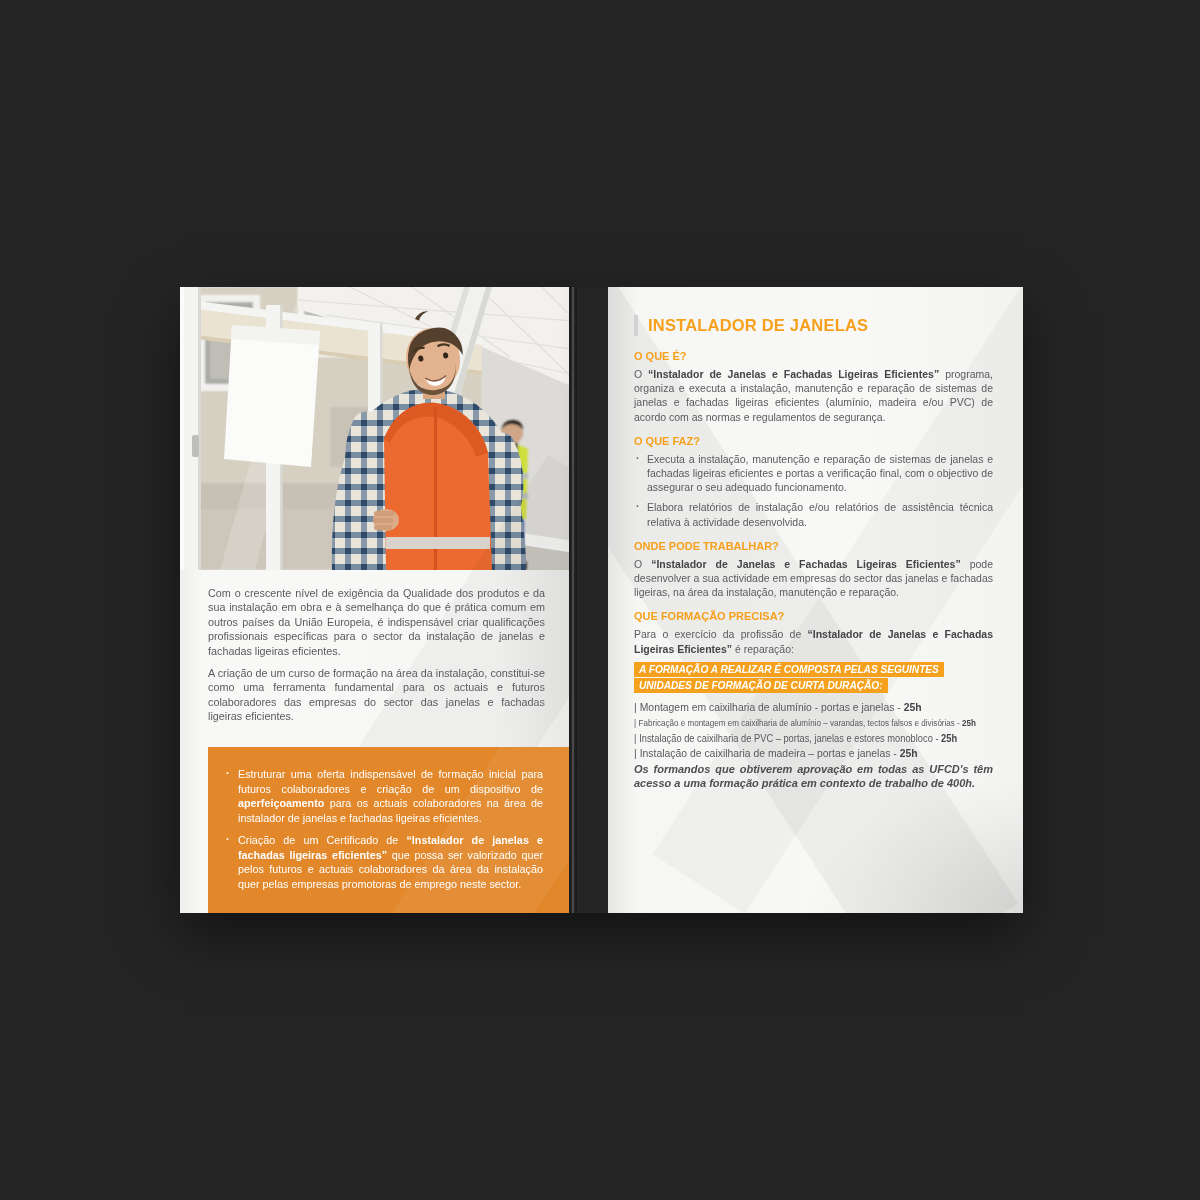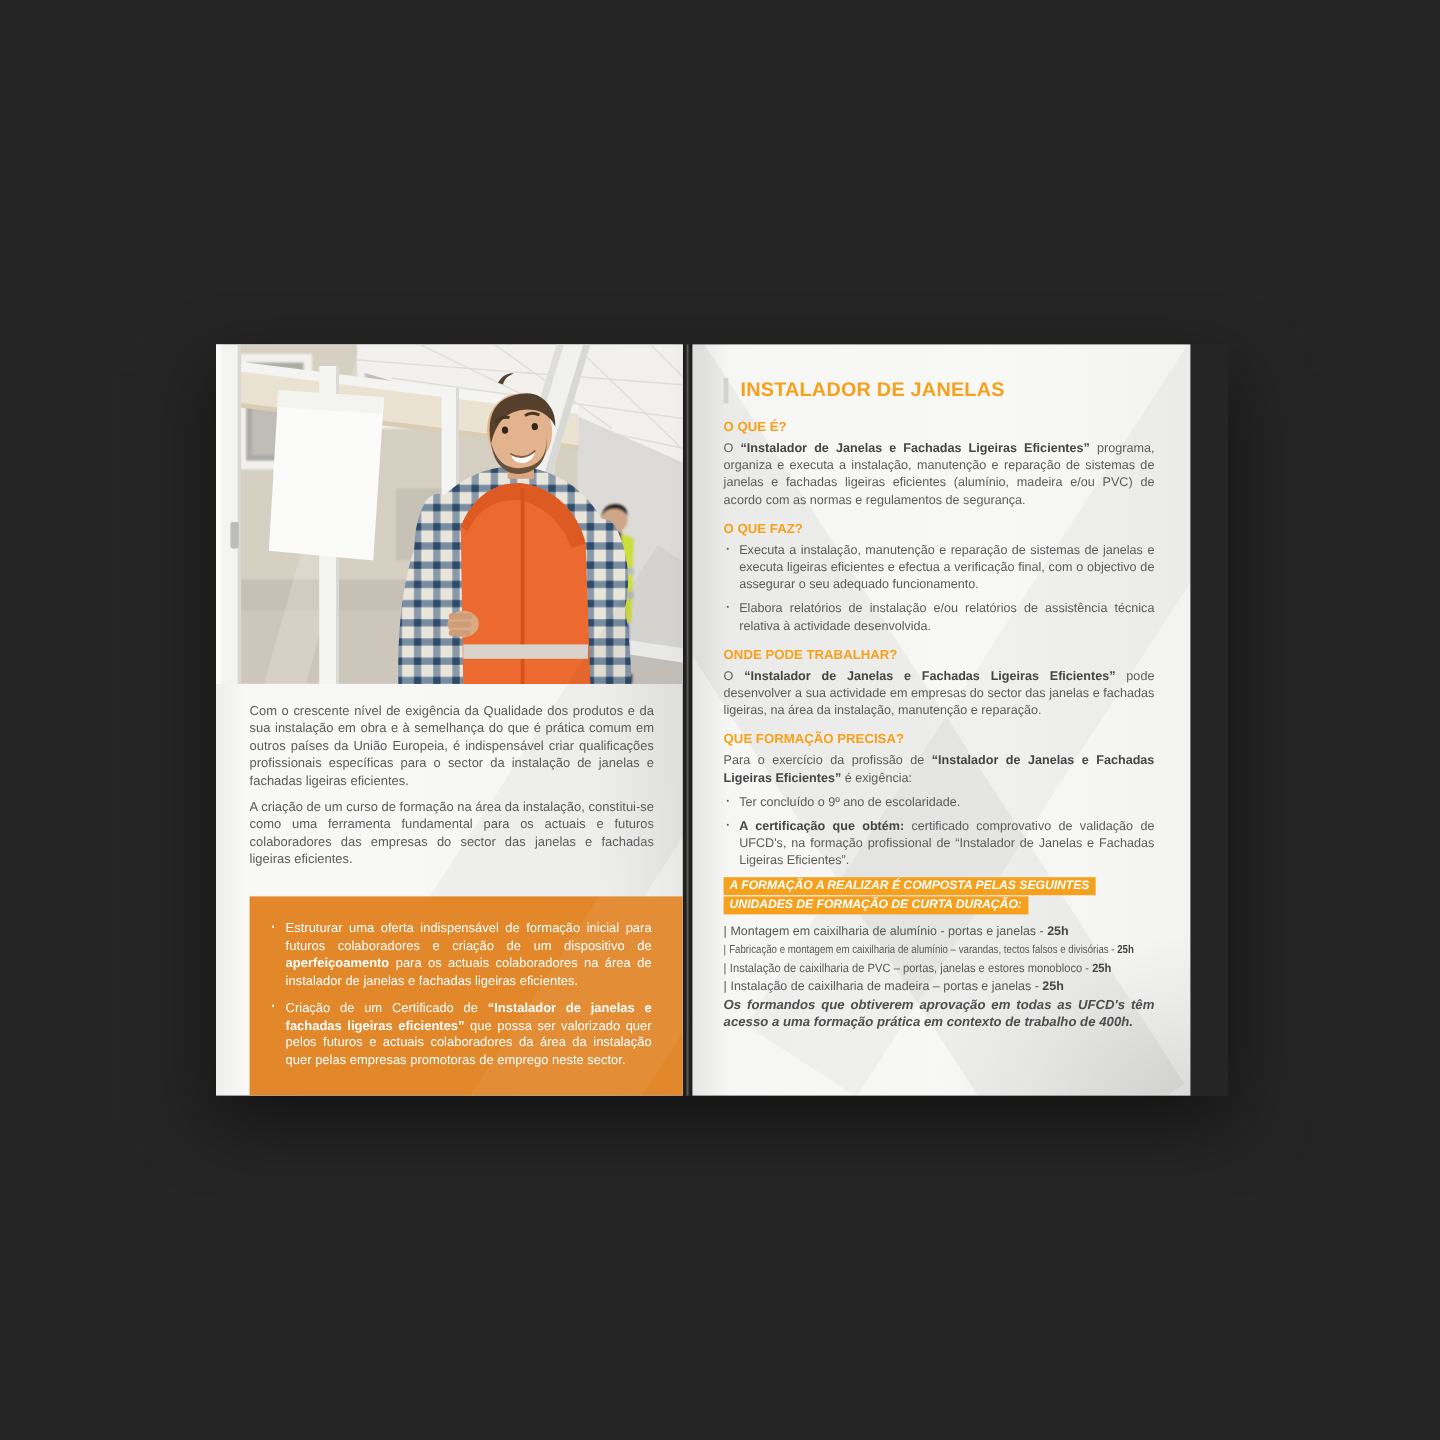--- a/index.html
+++ b/index.html
@@ -3,21 +3,21 @@
 <meta charset="utf-8">
 <style>
   html,body{margin:0;padding:0;background:#252525;}
   .stage{position:relative;width:1200px;height:1200px;background:#252525;overflow:hidden;
          font-family:"Liberation Sans",sans-serif;}
   .brochure{position:absolute;left:180px;top:287px;width:843px;height:626px;display:flex;
             box-shadow:0 22px 55px rgba(0,0,0,.5);}
   
   .page{position:relative;overflow:hidden;}
   .page.left{width:389px;background:linear-gradient(to right,#efefee 0,#f8f8f7 6%,#f7f7f6 82%,#e7e7e6 100%);}
-  .page.right{width:415px;background:linear-gradient(to right,#e6e6e5 0,#f6f6f5 7%,#f8f8f7 60%,#f3f3f2 100%);}
+  .page.right{width:415px;background:linear-gradient(to right,#e6e6e5 0,#f6f6f5 7%,#f8f8f7 60%,#f3f3f2 100%);margin-left:31px;}
   .spine{width:8px;background:linear-gradient(to right,rgba(0,0,0,.28),rgba(0,0,0,.10) 30%,rgba(255,255,255,.25) 50%,rgba(0,0,0,.10) 70%,rgba(0,0,0,.30));}
   .curl{position:absolute;right:0;bottom:0;width:220px;height:160px;
         background:radial-gradient(140% 120% at 100% 100%,rgba(0,0,0,.10) 0,rgba(0,0,0,.03) 45%,rgba(255,255,255,0) 70%);pointer-events:none;}
   
   .wm{position:absolute;background:rgba(0,0,0,.035);pointer-events:none;}
   .wm.l1{width:150px;height:720px;left:160px;top:150px;transform:rotate(33deg);}
   .wm.r1{width:150px;height:780px;left:60px;top:-60px;transform:rotate(-33deg);background:rgba(0,0,0,.045);}
   .wm.r2{width:110px;height:780px;left:248px;top:-120px;transform:rotate(33deg);background:rgba(0,0,0,.03);}
   
   .photo{position:relative;width:420px;height:283px;background:#ddd;}
@@ -212,33 +212,29 @@
           <div class="page-title">
             <div>INSTALADOR DE JANELAS</div>
           </div>
         </div>
 
         <h3 class="sec">O QUE É?</h3>
         <p><span>O </span><b>“Instalador de Janelas e Fachadas Ligeiras Eficientes”</b><span> programa, organiza e executa a instalação, manutenção e reparação de sistemas de janelas e fachadas ligeiras eficientes (alumínio, madeira e/ou PVC) de acordo com as normas e regulamentos de segurança.</span></p>
 
         <h3 class="sec">O QUE FAZ?</h3>
         <ul class="dots">
-          <li>Executa a instalação, manutenção e reparação de sistemas de janelas e executa ligeiras eficientes e efectua a verificação final, com o objectivo de assegurar o seu adequado funcionamento.</li>
+          <li>Executa a instalação, manutenção e reparação de sistemas de janelas e fachadas ligeiras eficientes e portas a verificação final, com o objectivo de assegurar o seu adequado funcionamento.</li>
           <li>Elabora relatórios de instalação e/ou relatórios de assistência técnica relativa à actividade desenvolvida.</li>
         </ul>
 
         <h3 class="sec">ONDE PODE TRABALHAR?</h3>
         <p><span>O </span><b>“Instalador de Janelas e Fachadas Ligeiras Eficientes”</b><span> pode desenvolver a sua actividade em empresas do sector das janelas e fachadas ligeiras, na área da instalação, manutenção e reparação.</span></p>
 
         <h3 class="sec">QUE FORMAÇÃO PRECISA?</h3>
-        <p><span>Para o exercício da profissão de </span><b>“Instalador de Janelas e Fachadas Ligeiras Eficientes”</b><span> é exigência:</span></p>
-        <ul class="dots">
-          <li>Ter concluído o 9º ano de escolaridade.</li>
-          <li><b>A certificação que obtém:</b><span> certificado comprovativo de validação de UFCD's, na formação profissional de “Instalador de Janelas e Fachadas Ligeiras Eficientes”.</span></li>
-        </ul>
+        <p><span>Para o exercício da profissão de </span><b>“Instalador de Janelas e Fachadas Ligeiras Eficientes”</b><span> é reparação:</span></p>
 
         <p class="band-p"><span class="band">A FORMAÇÃO A REALIZAR É COMPOSTA PELAS SEGUINTES UNIDADES DE FORMAÇÃO DE CURTA DURAÇÃO:</span></p>
 
         <div class="ufcd">
           <div class="row"><span class="pipe">|</span><span>Montagem em caixilharia de alumínio - portas e janelas - </span><b>25h</b></div>
           <div class="row tight1"><span class="pipe">|</span><span>Fabricação e montagem em caixilharia de alumínio – varandas, tectos falsos e divisórias - </span><b>25h</b></div>
           <div class="row tight2"><span class="pipe">|</span><span>Instalação de caixilharia de PVC – portas, janelas e estores monobloco - </span><b>25h</b></div>
           <div class="row"><span class="pipe">|</span><span>Instalação de caixilharia de madeira – portas e janelas - </span><b>25h</b></div>
         </div>
 

